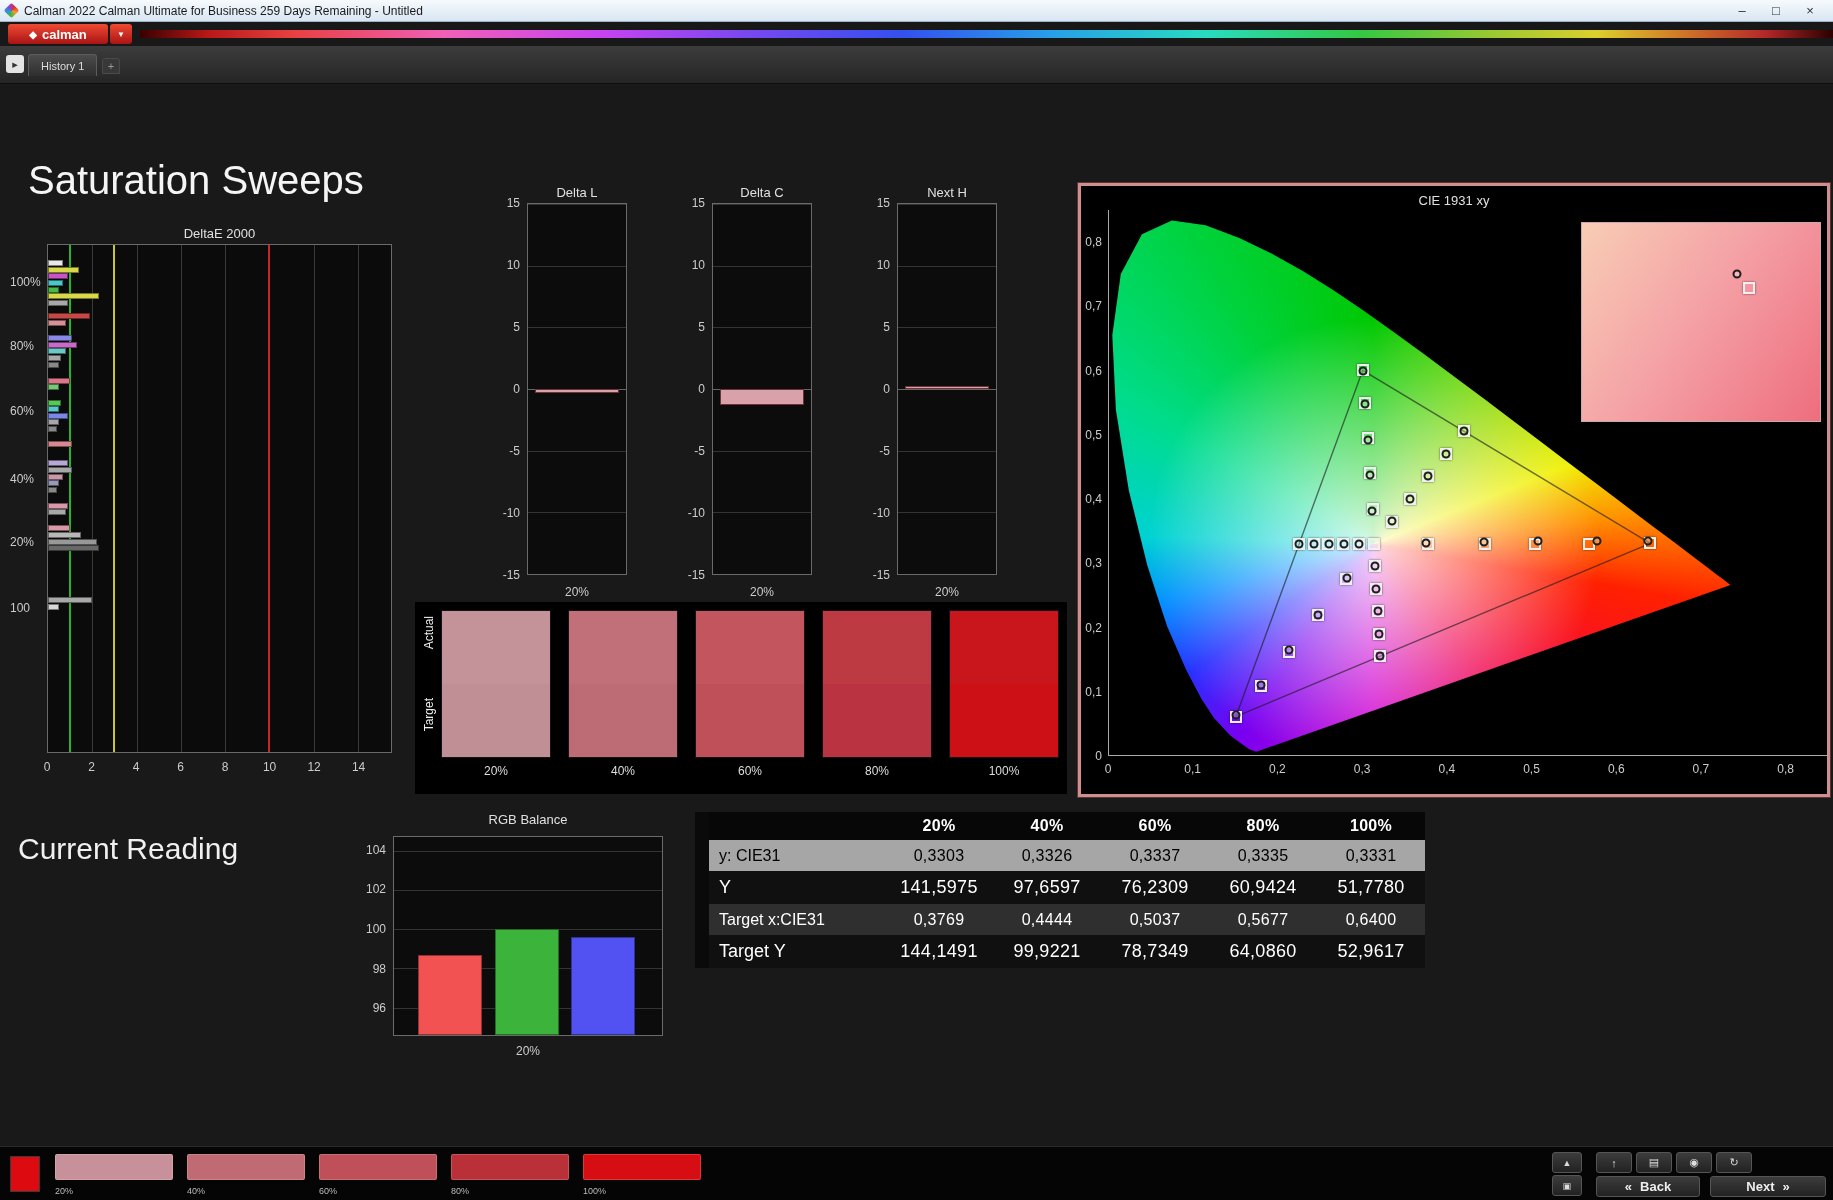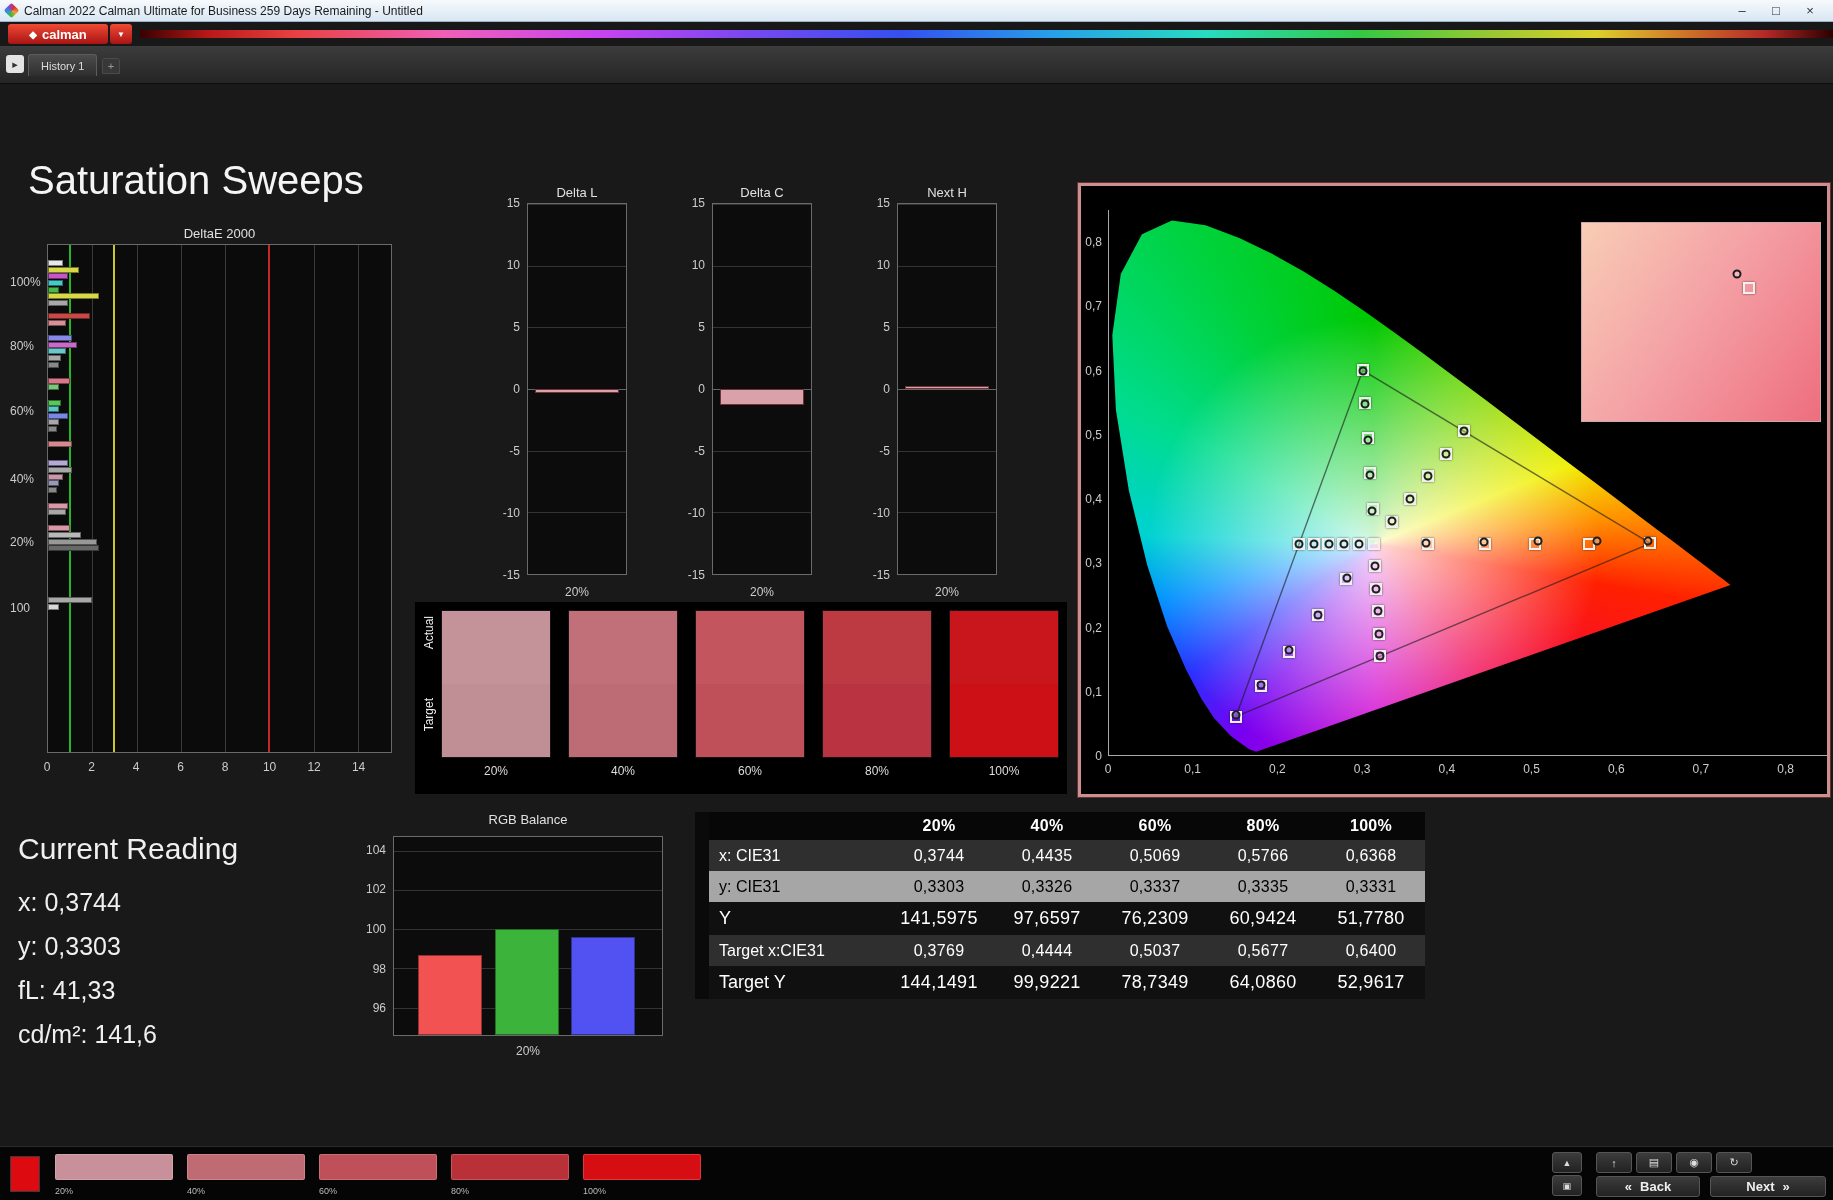--- a/index.html
+++ b/index.html
@@ -360,20 +360,21 @@
           <div class="ss-swatch">
             <div class="ss-actual" style="background: rgb(201, 21, 28);"></div>
             <div class="ss-target" style="background: rgb(204, 16, 22);"></div>
           </div>
           <span class="ss-label">100%</span>
         </div>
       </div>
   </div>
 
   <div id="cie-panel">
+    <div class="chart-title">CIE 1931 xy</div>
     <div id="cie-yticks">
         <span class="cie-ylab" style="top: 100%;">0</span>
         <span class="cie-ylab" style="top: 88.2353%;">0,1</span>
         <span class="cie-ylab" style="top: 76.4706%;">0,2</span>
         <span class="cie-ylab" style="top: 64.7059%;">0,3</span>
         <span class="cie-ylab" style="top: 52.9412%;">0,4</span>
         <span class="cie-ylab" style="top: 41.1765%;">0,5</span>
         <span class="cie-ylab" style="top: 29.4118%;">0,6</span>
         <span class="cie-ylab" style="top: 17.6471%;">0,7</span>
         <span class="cie-ylab" style="top: 5.88235%;">0,8</span>
@@ -457,26 +458,20 @@
         <span class="xtick" style="left: 94.1176%;">0,8</span>
       </div>
     <div id="cie-inset">
         <div class="cie-circle" style="left: 65%; top: 26%;"></div>
         <div class="cie-square" style="left: 70%; top: 33%;"></div>
       </div>
   </div>
 
   <div id="cur-reading">
     <h2>Current Reading</h2>
-    <div id="cr-lines">
-      <div>x: 0,3744</div>
-      <div>y: 0,3303</div>
-      <div>fL: 41,33</div>
-      <div>cd/m²: 141,6</div>
-    </div>
   </div>
 
   <div id="chart-rgb">
     <div class="chart-title">RGB Balance</div>
     <div class="cs-ylabels">
         <span class="ytick" style="top: 6.93069%;">104</span>
         <span class="ytick" style="top: 26.7327%;">102</span>
         <span class="ytick" style="top: 46.5347%;">100</span>
         <span class="ytick" style="top: 66.3366%;">98</span>
         <span class="ytick" style="top: 86.1386%;">96</span>
@@ -496,29 +491,20 @@
 
   <div id="sat-table">
       <div class="t-row t-head">
         <span class="t-edge"></span>
         <span class="t-label"></span>
         <span class="t-cell">20%</span>
         <span class="t-cell">40%</span>
         <span class="t-cell">60%</span>
         <span class="t-cell">80%</span>
         <span class="t-cell">100%</span>
-      </div>
-      <div class="t-row t-dark">
-        <span class="t-edge"></span>
-        <span class="t-label">x: CIE31</span>
-        <span class="t-cell">0,3744</span>
-        <span class="t-cell">0,4435</span>
-        <span class="t-cell">0,5069</span>
-        <span class="t-cell">0,5766</span>
-        <span class="t-cell">0,6368</span>
       </div>
       <div class="t-row t-light">
         <span class="t-edge"></span>
         <span class="t-label">y: CIE31</span>
         <span class="t-cell">0,3303</span>
         <span class="t-cell">0,3326</span>
         <span class="t-cell">0,3337</span>
         <span class="t-cell">0,3335</span>
         <span class="t-cell">0,3331</span>
       </div>

